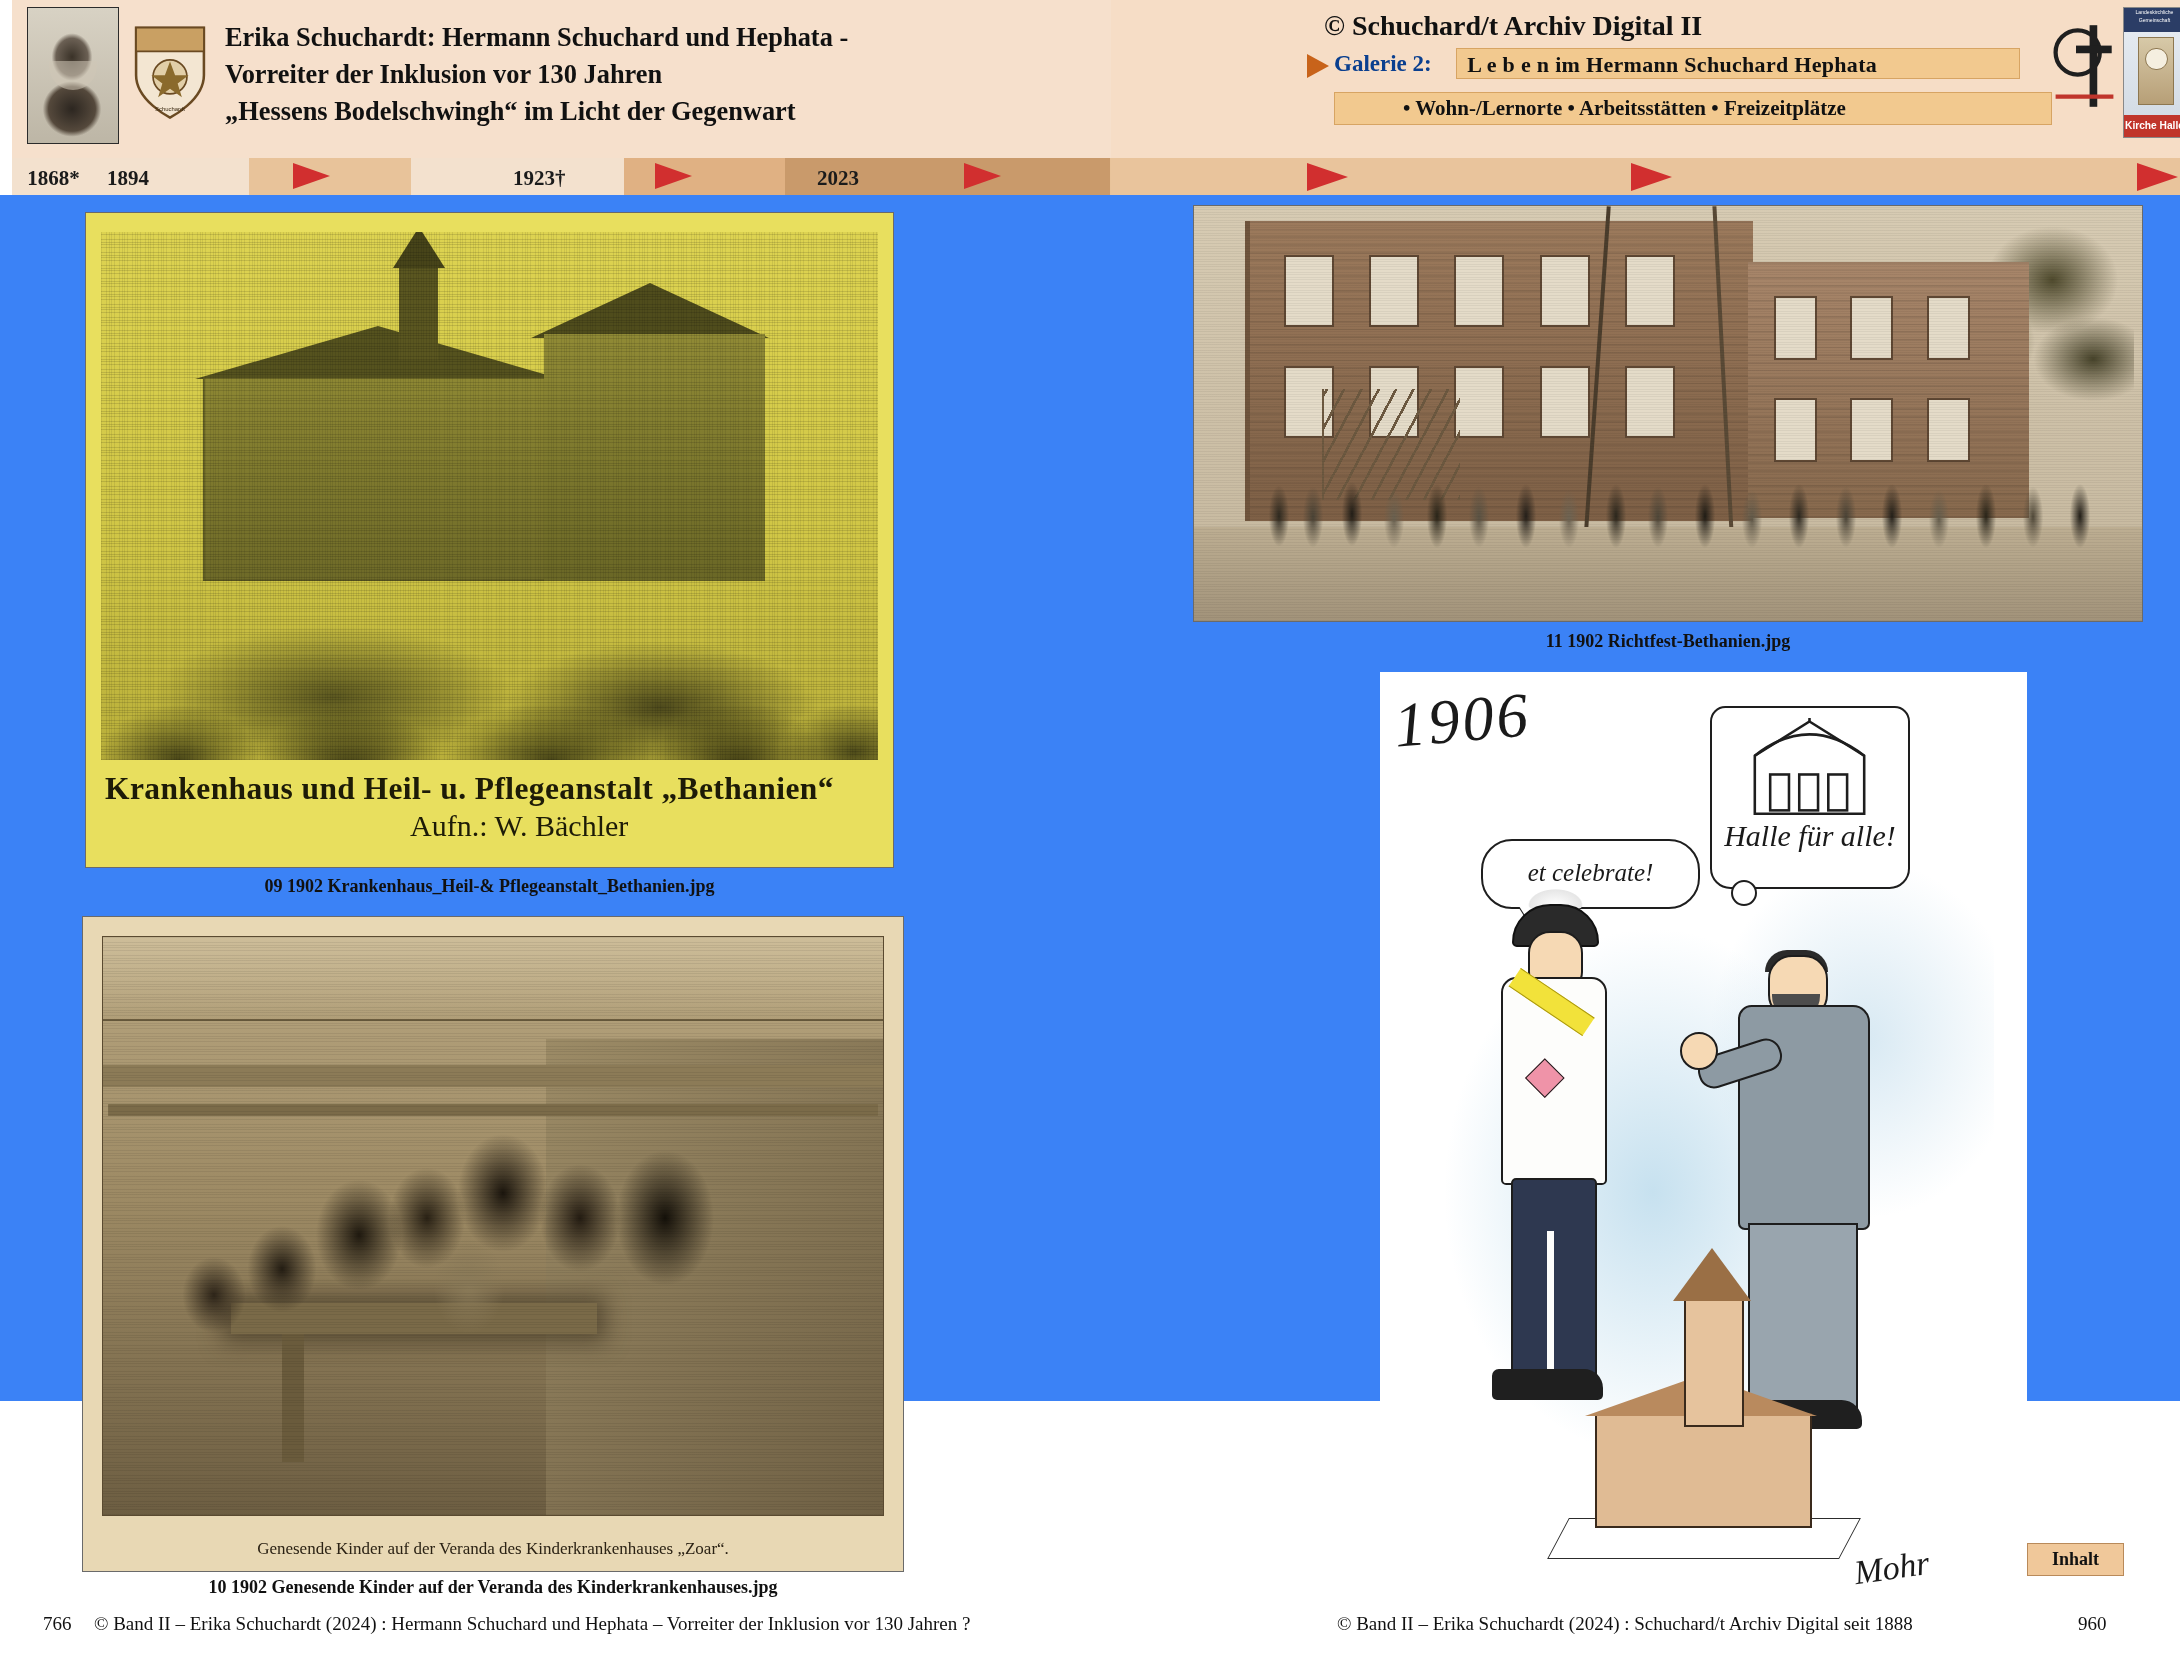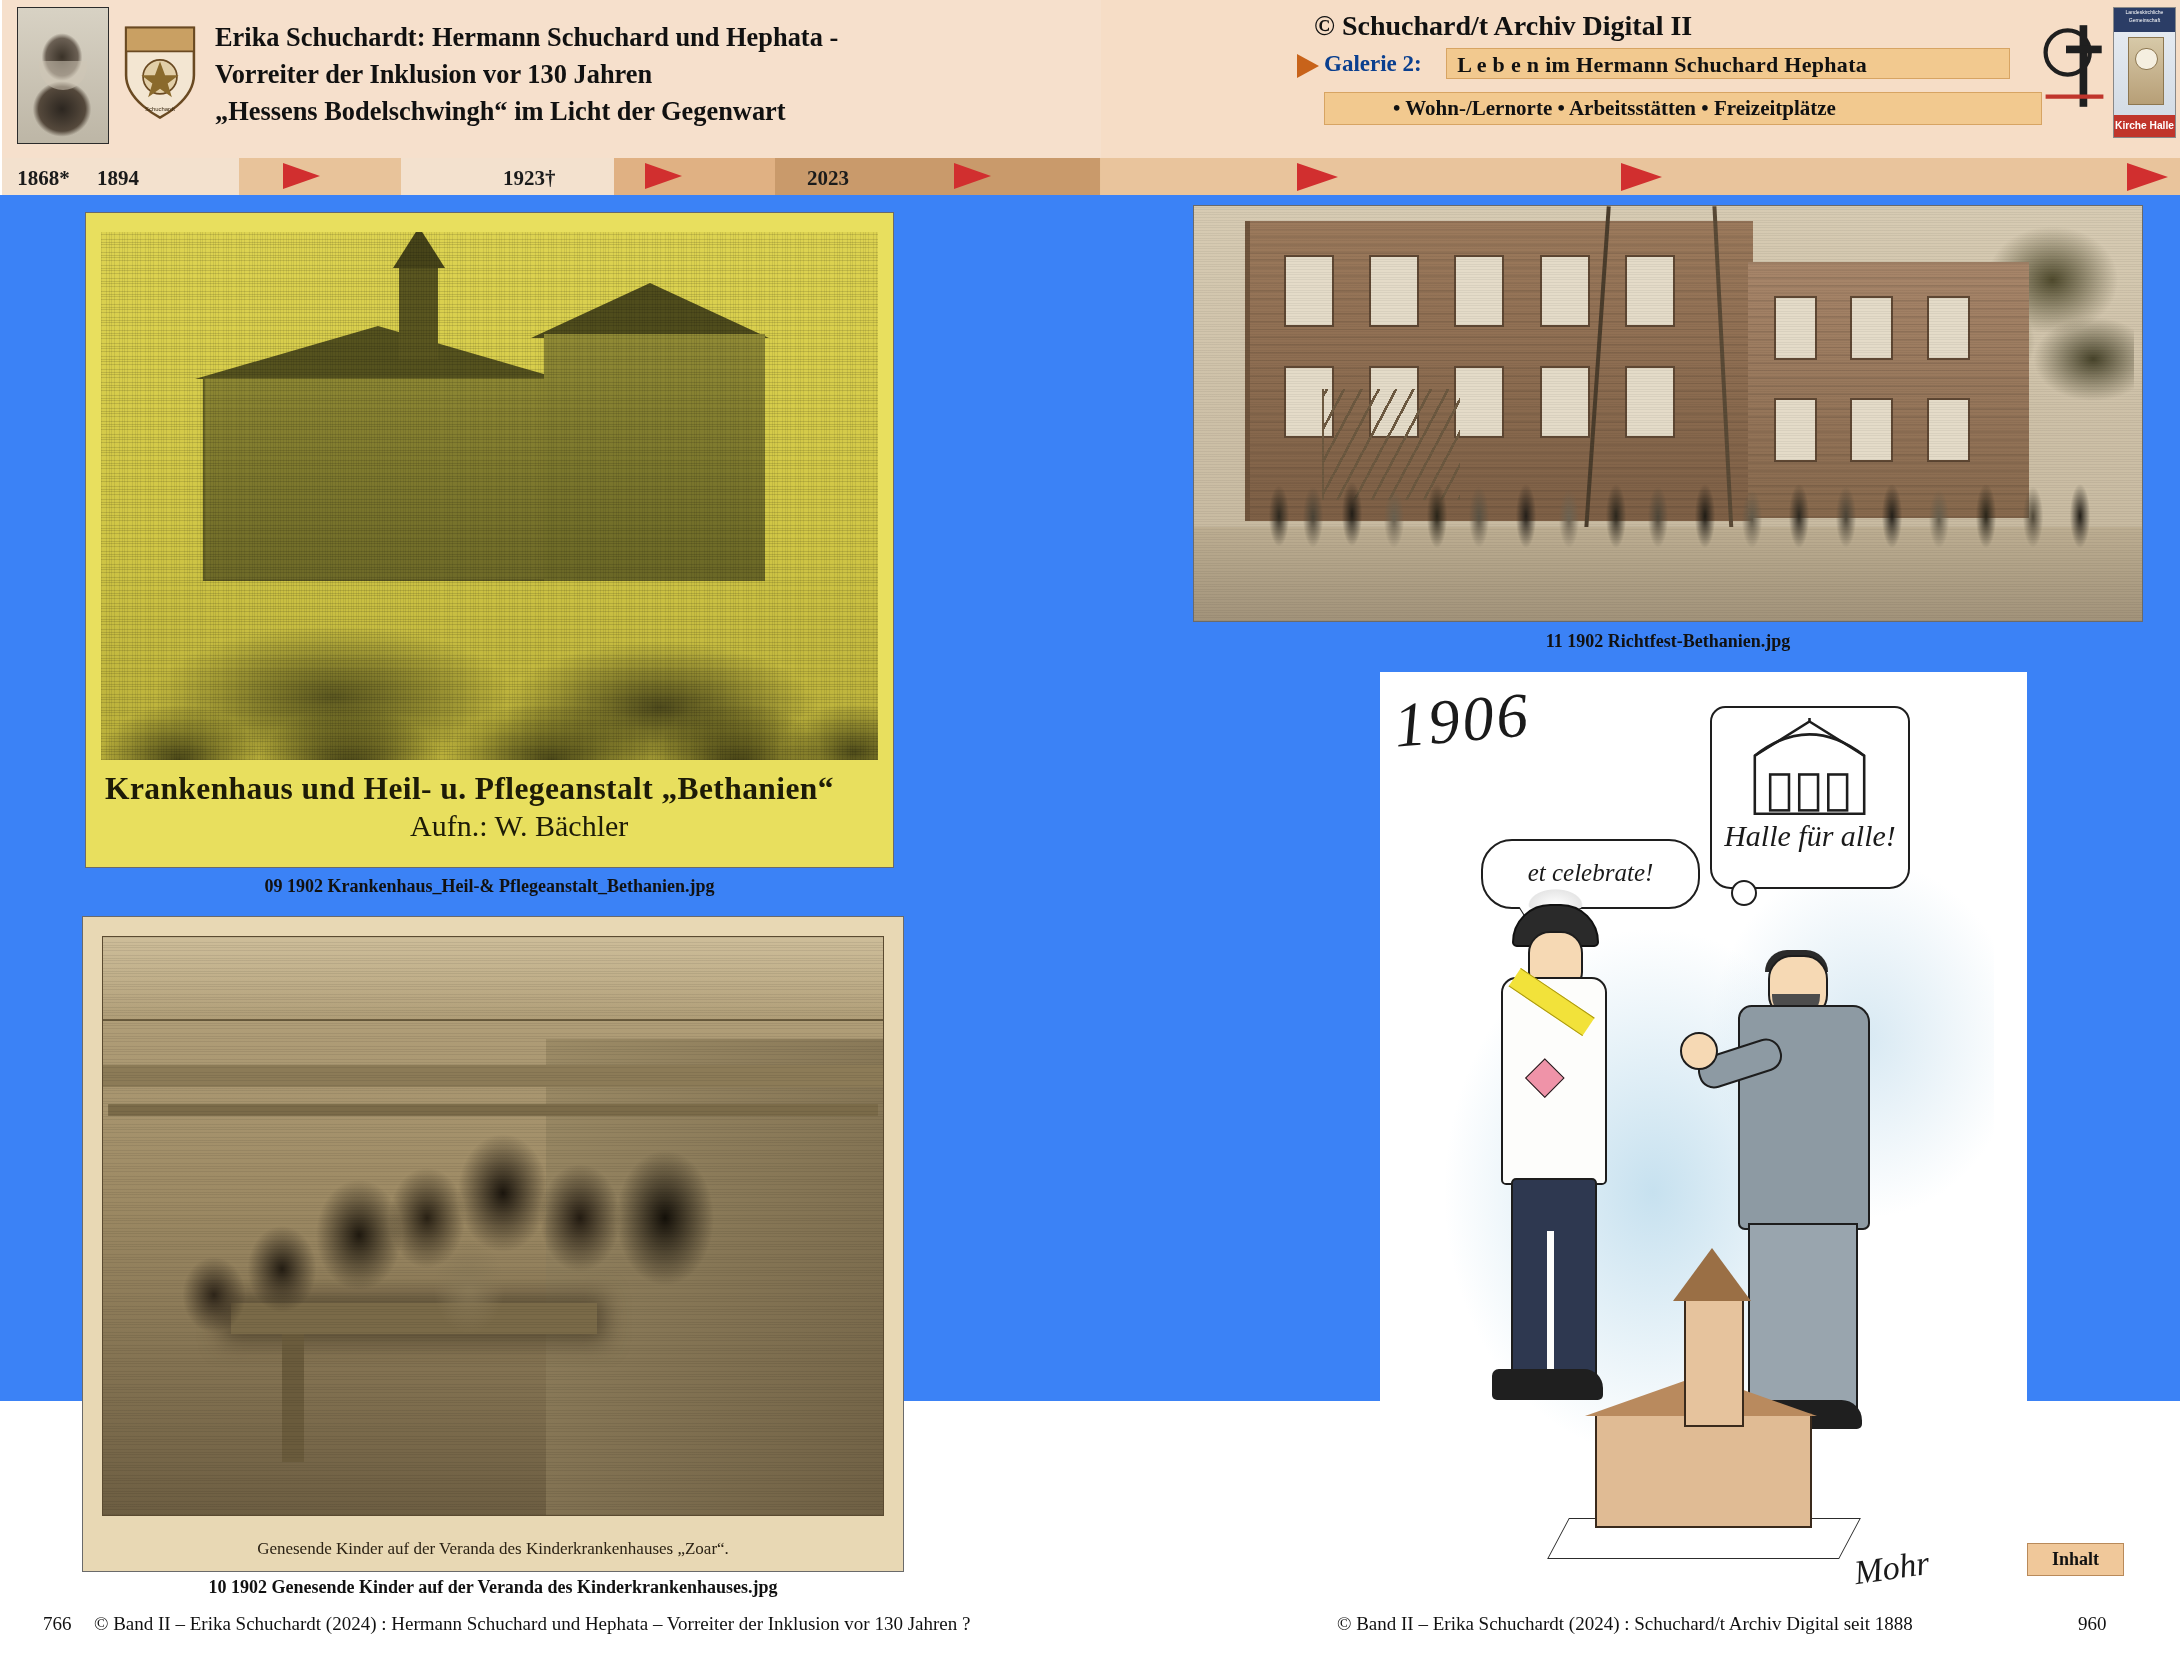--- a/index.html
+++ b/index.html
@@ -11,21 +11,21 @@
     width: 2181px;
     height: 1672px;
     font-family: "Liberation Serif", serif;
     position: relative;
     overflow: hidden;
   }
 
   
   .header {
     position: absolute;
-    left: 2px; top: 0;
+    left: 12px; top: 0;
     width: 1745px;
     height: 158px;
   }
   .header-left {
     position: absolute;
     left: 0; top: 0;
     width: 1099px;
     height: 158px;
     background: #f6e0cc;
   }

